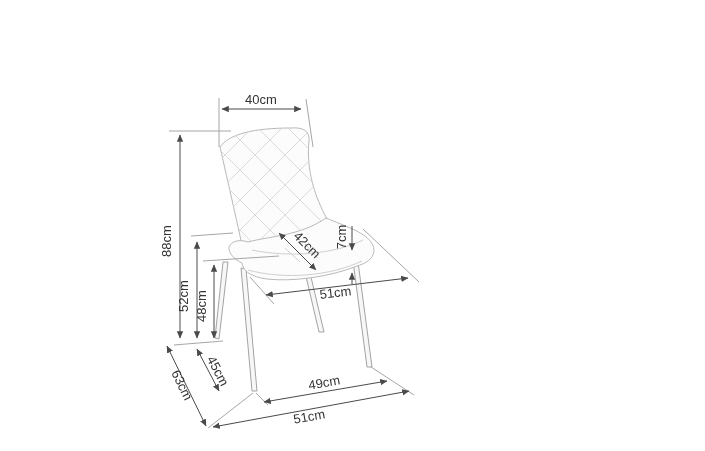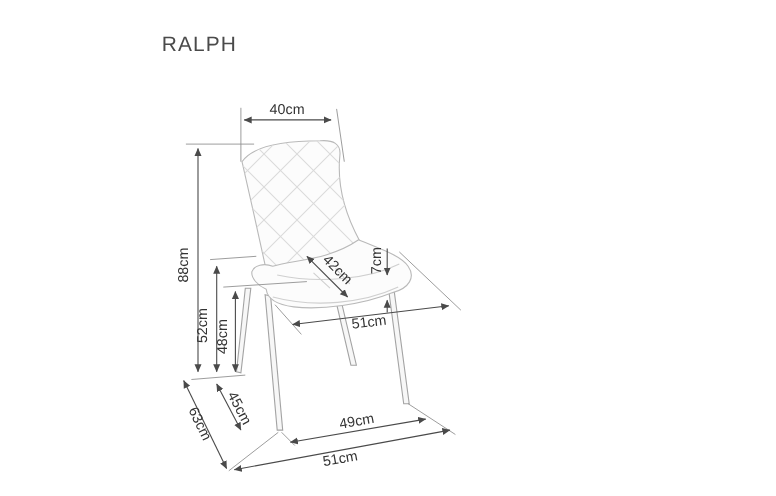--- a/index.html
+++ b/index.html
@@ -24,21 +24,20 @@
   .leg{stroke:#a3a3a3;stroke-width:1;fill:#f7f7f7;}
   .ext{stroke:#8f8f8f;stroke-width:0.8;fill:none;}
   .dim{stroke:#4a4a4a;stroke-width:1;fill:none;}
   .dimtext{font-size:13px;fill:#333333;}
 </style>
 </head>
 <body>
 
 <div class="stage">
 
-  <div class="title">RALPH</div>
 
   <svg width="705" height="451" viewBox="0 0 705 451">
 
     <defs>
       <marker id="arr" viewBox="0 0 10 10" refX="8.5" refY="5" markerWidth="8" markerHeight="8" orient="auto-start-reverse">
         <path d="M0,1 L9,5 L0,9 z" fill="#4a4a4a"></path>
       </marker>
       <clipPath id="backclip">
         <path d="M 220,147 C 229,134 254,128 291,128 C 303,127 310,131 309,141
                  C 306,170 315,197 327,219 C 321,232 318,243 317,254

